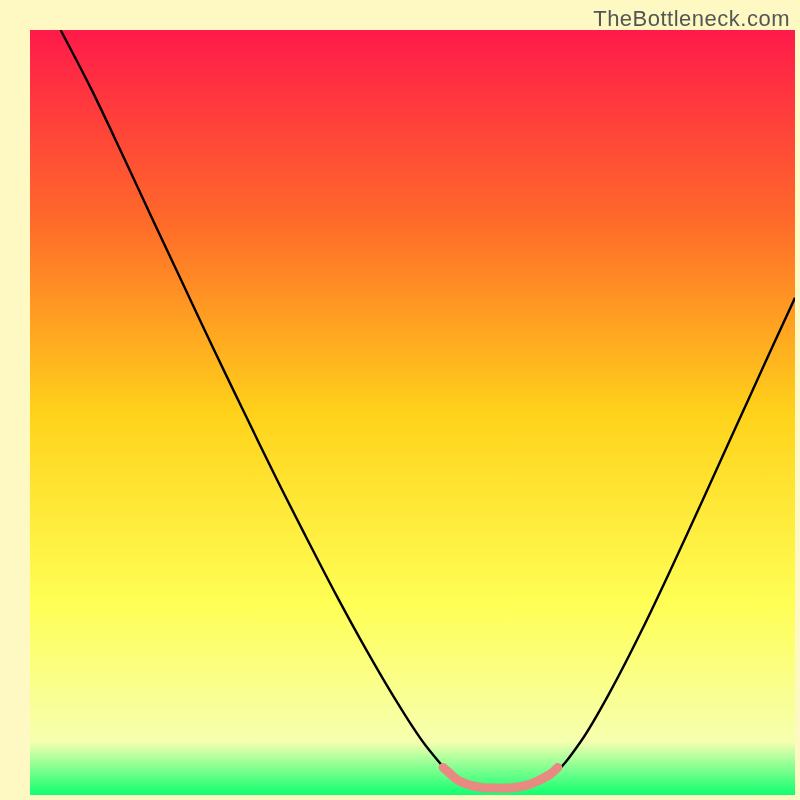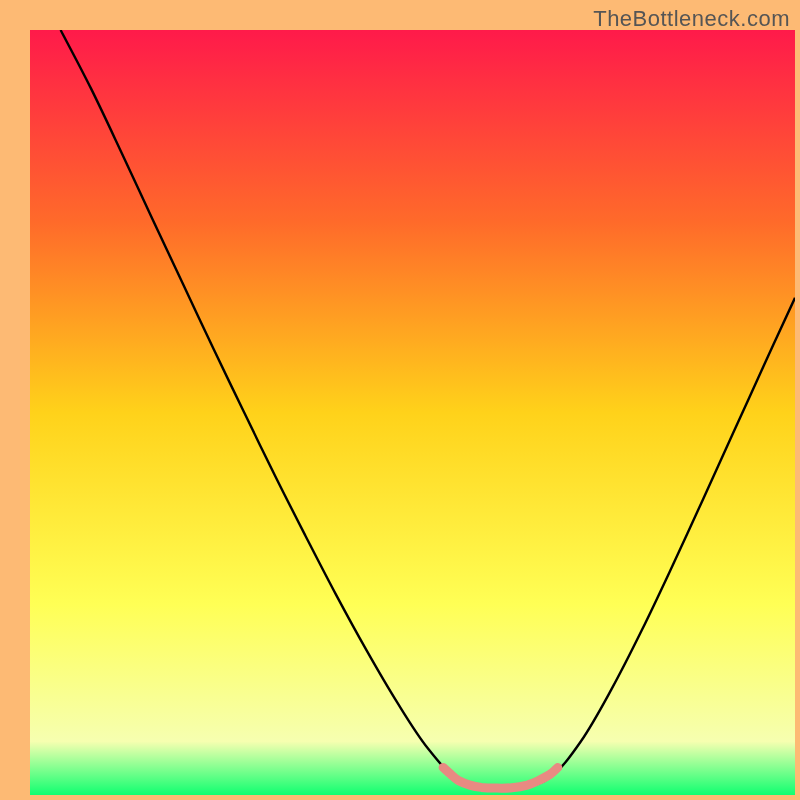--- a/index.html
+++ b/index.html
@@ -7,21 +7,21 @@
     padding: 0;
     width: 800px;
     height: 800px;
     background: #000;
     font-family: Arial, Helvetica, sans-serif;
   }
   .container {
     position: relative;
     width: 800px;
     height: 800px;
-    background: #fdba74;
+    background: #fef9c3;
   }
   .watermark {
     position: absolute;
     top: 6px;
     right: 10px;
     color: #555;
     font-size: 22px;
     font-weight: 500;
     letter-spacing: 0.5px;
     z-index: 5;

